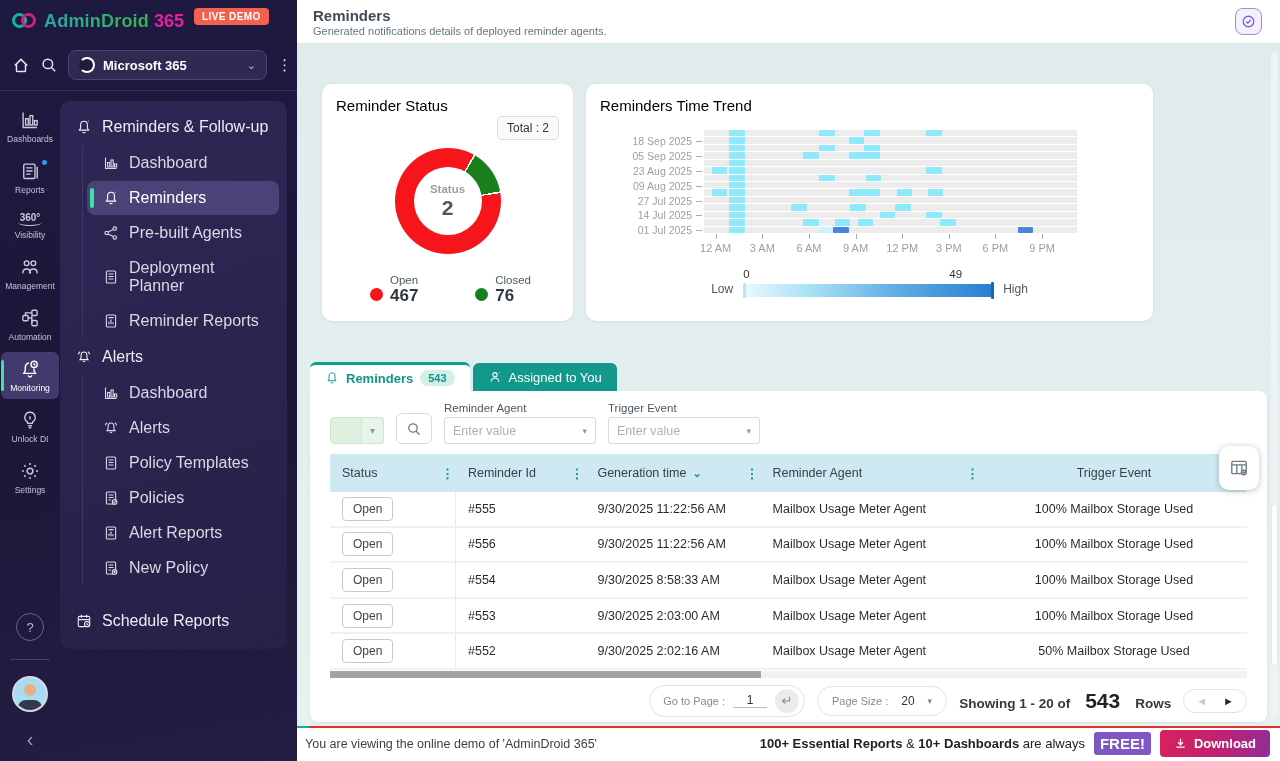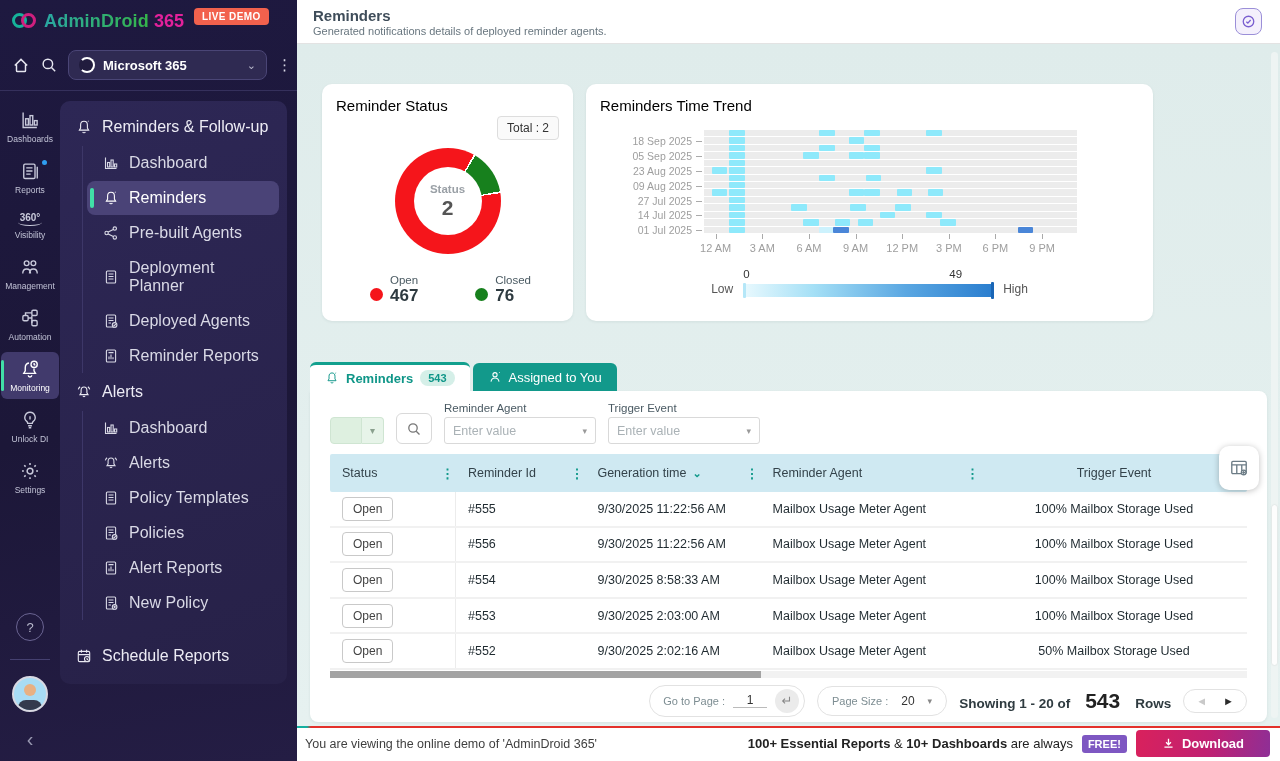--- a/index.html
+++ b/index.html
@@ -148,22 +148,22 @@
   .pg-prev { color:#c9c9c9; font-size:11px; cursor:default; }
   .pg-next { color:#2b2b2b; font-size:11px; cursor:pointer; }
 
   .footer { height:35px; background:#fff; display:flex; align-items:center; padding:0 10px 0 8px; position:relative; flex-shrink:0; }
   .footer:before { content:""; position:absolute; top:0; left:0; right:0; height:2px;
     background:linear-gradient(90deg,#14b0a0 0 10px,#e3312b 14px 100%); }
   .footer-demo { font-size:12.5px; color:#3f3f3f; }
   .footer-right { margin-left:auto; display:flex; align-items:center; gap:9px; }
   .promo { font-size:13px; color:#222; }
   .promo b { font-weight:bold; }
-  .free-badge { background:#7e57c2; color:#fff; font-size:11px; font-weight:bold; border-radius:3px; padding:3px 6px; }
-  .dl-btn { display:flex; align-items:center; gap:7px; background:linear-gradient(100deg,#d9215c 0%,#c02172 55%,#8e2f96 100%); color:#fff; font-size:13px; font-weight:bold; border:none; border-radius:4px; padding:6px 26px; cursor:pointer; font-family:"Liberation Sans",sans-serif; }
+  .free-badge { background:#7e57c2; color:#fff; font-size:15px; font-weight:bold; border-radius:3px; padding:3px 6px; }
+  .dl-btn { display:flex; align-items:center; gap:7px; background:linear-gradient(100deg,#d9215c 0%,#c02172 55%,#8e2f96 100%); color:#fff; font-size:13px; font-weight:bold; border:none; border-radius:4px; padding:6px 14px; cursor:pointer; font-family:"Liberation Sans",sans-serif; }
   .dl-btn svg { width:13px; height:13px; }
   .icon { display:inline-flex; align-items:center; justify-content:center; }
   svg { display:block; }
 </style>
 </head>
 <body>
 
 <div class="app">
 
   <aside class="sidebar">
@@ -330,31 +330,20 @@
               <span>Pre-built Agents</span>
             </div>
             <div class="menu-item">
               <span class="icon">
                 <svg viewBox="0 0 16 16" fill="none" stroke="currentColor" stroke-width="1.1">
                   <rect x="3.4" y="2" width="9.2" height="12" rx="1"></rect>
                   <path d="M5.5 5h5M5.5 7.5h5M5.5 10h5"></path>
                 </svg>
               </span>
               <span>Deployment Planner</span>
-            </div>
-            <div class="menu-item">
-              <span class="icon">
-                <svg viewBox="0 0 16 16" fill="none" stroke="currentColor" stroke-width="1.1">
-                  <rect x="3.4" y="2" width="9.2" height="12" rx="1"></rect>
-                  <path d="M5.5 5h5M5.5 7.5h5M5.5 10h2.5"></path>
-                  <circle cx="11.6" cy="11.9" r="2.3" fill="#272148"></circle>
-                  <path d="M10.5 11.9l.8.8 1.5-1.6"></path>
-                </svg>
-              </span>
-              <span>Deployed Agents</span>
             </div>
             <div class="menu-item">
               <span class="icon">
                 <svg viewBox="0 0 16 16" fill="none" stroke="currentColor" stroke-width="1.1">
                   <rect x="3.4" y="2" width="9.2" height="12" rx="1"></rect>
                   <path d="M6 11.2V8.6M8 11.2V6.6M10 11.2V9.2M5.5 4.6h5"></path>
                 </svg>
               </span>
               <span>Reminder Reports</span>
             </div>

